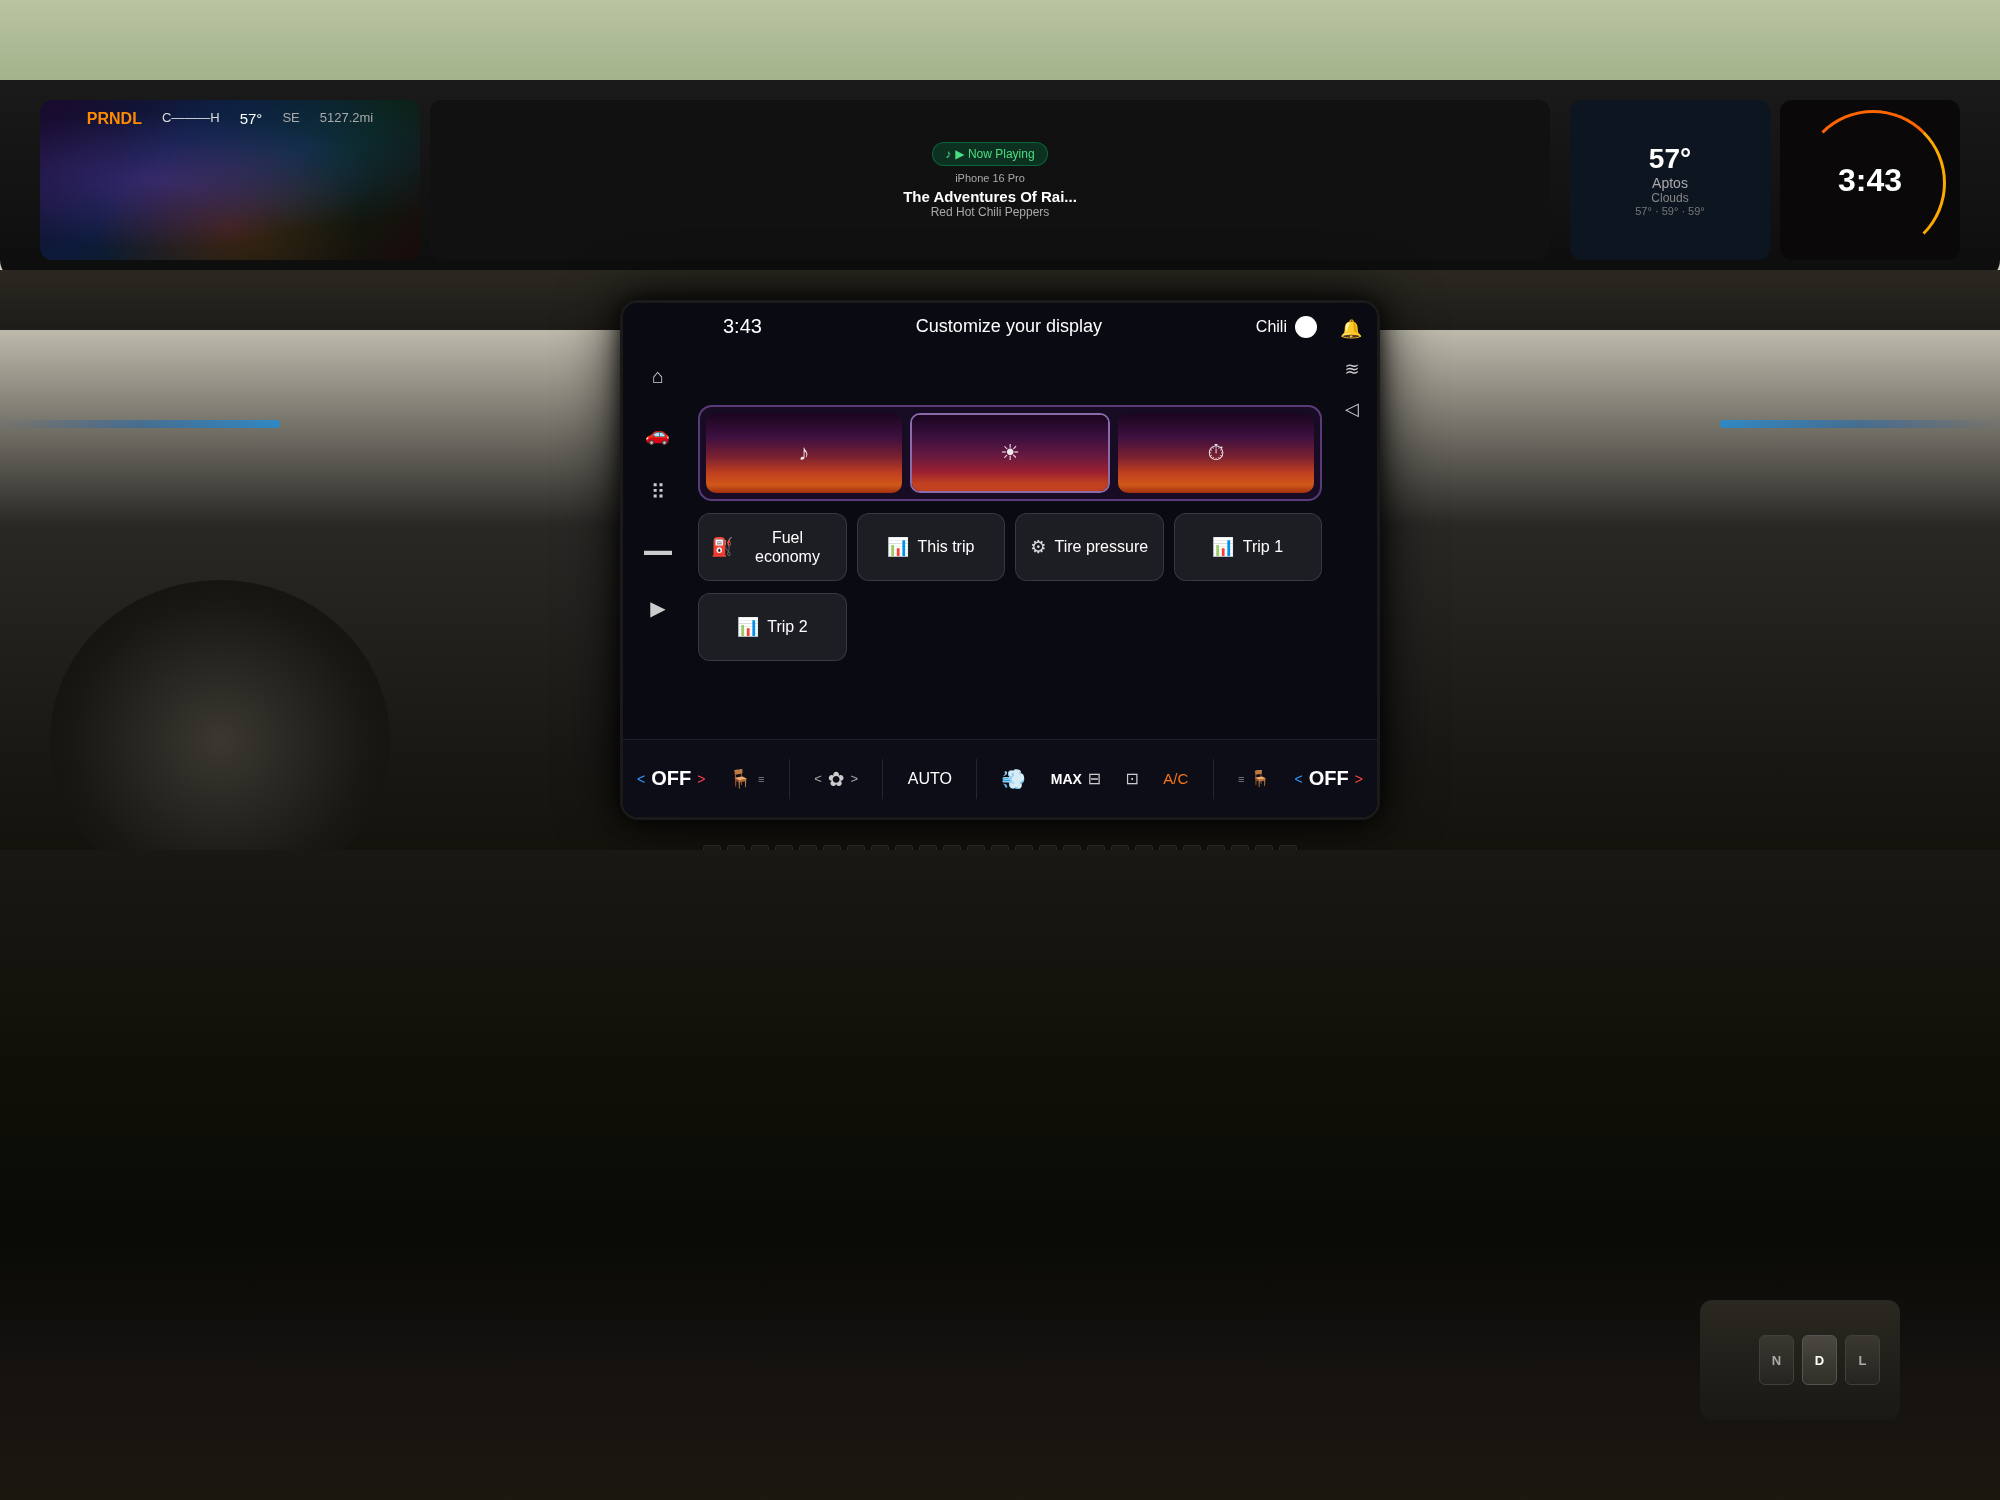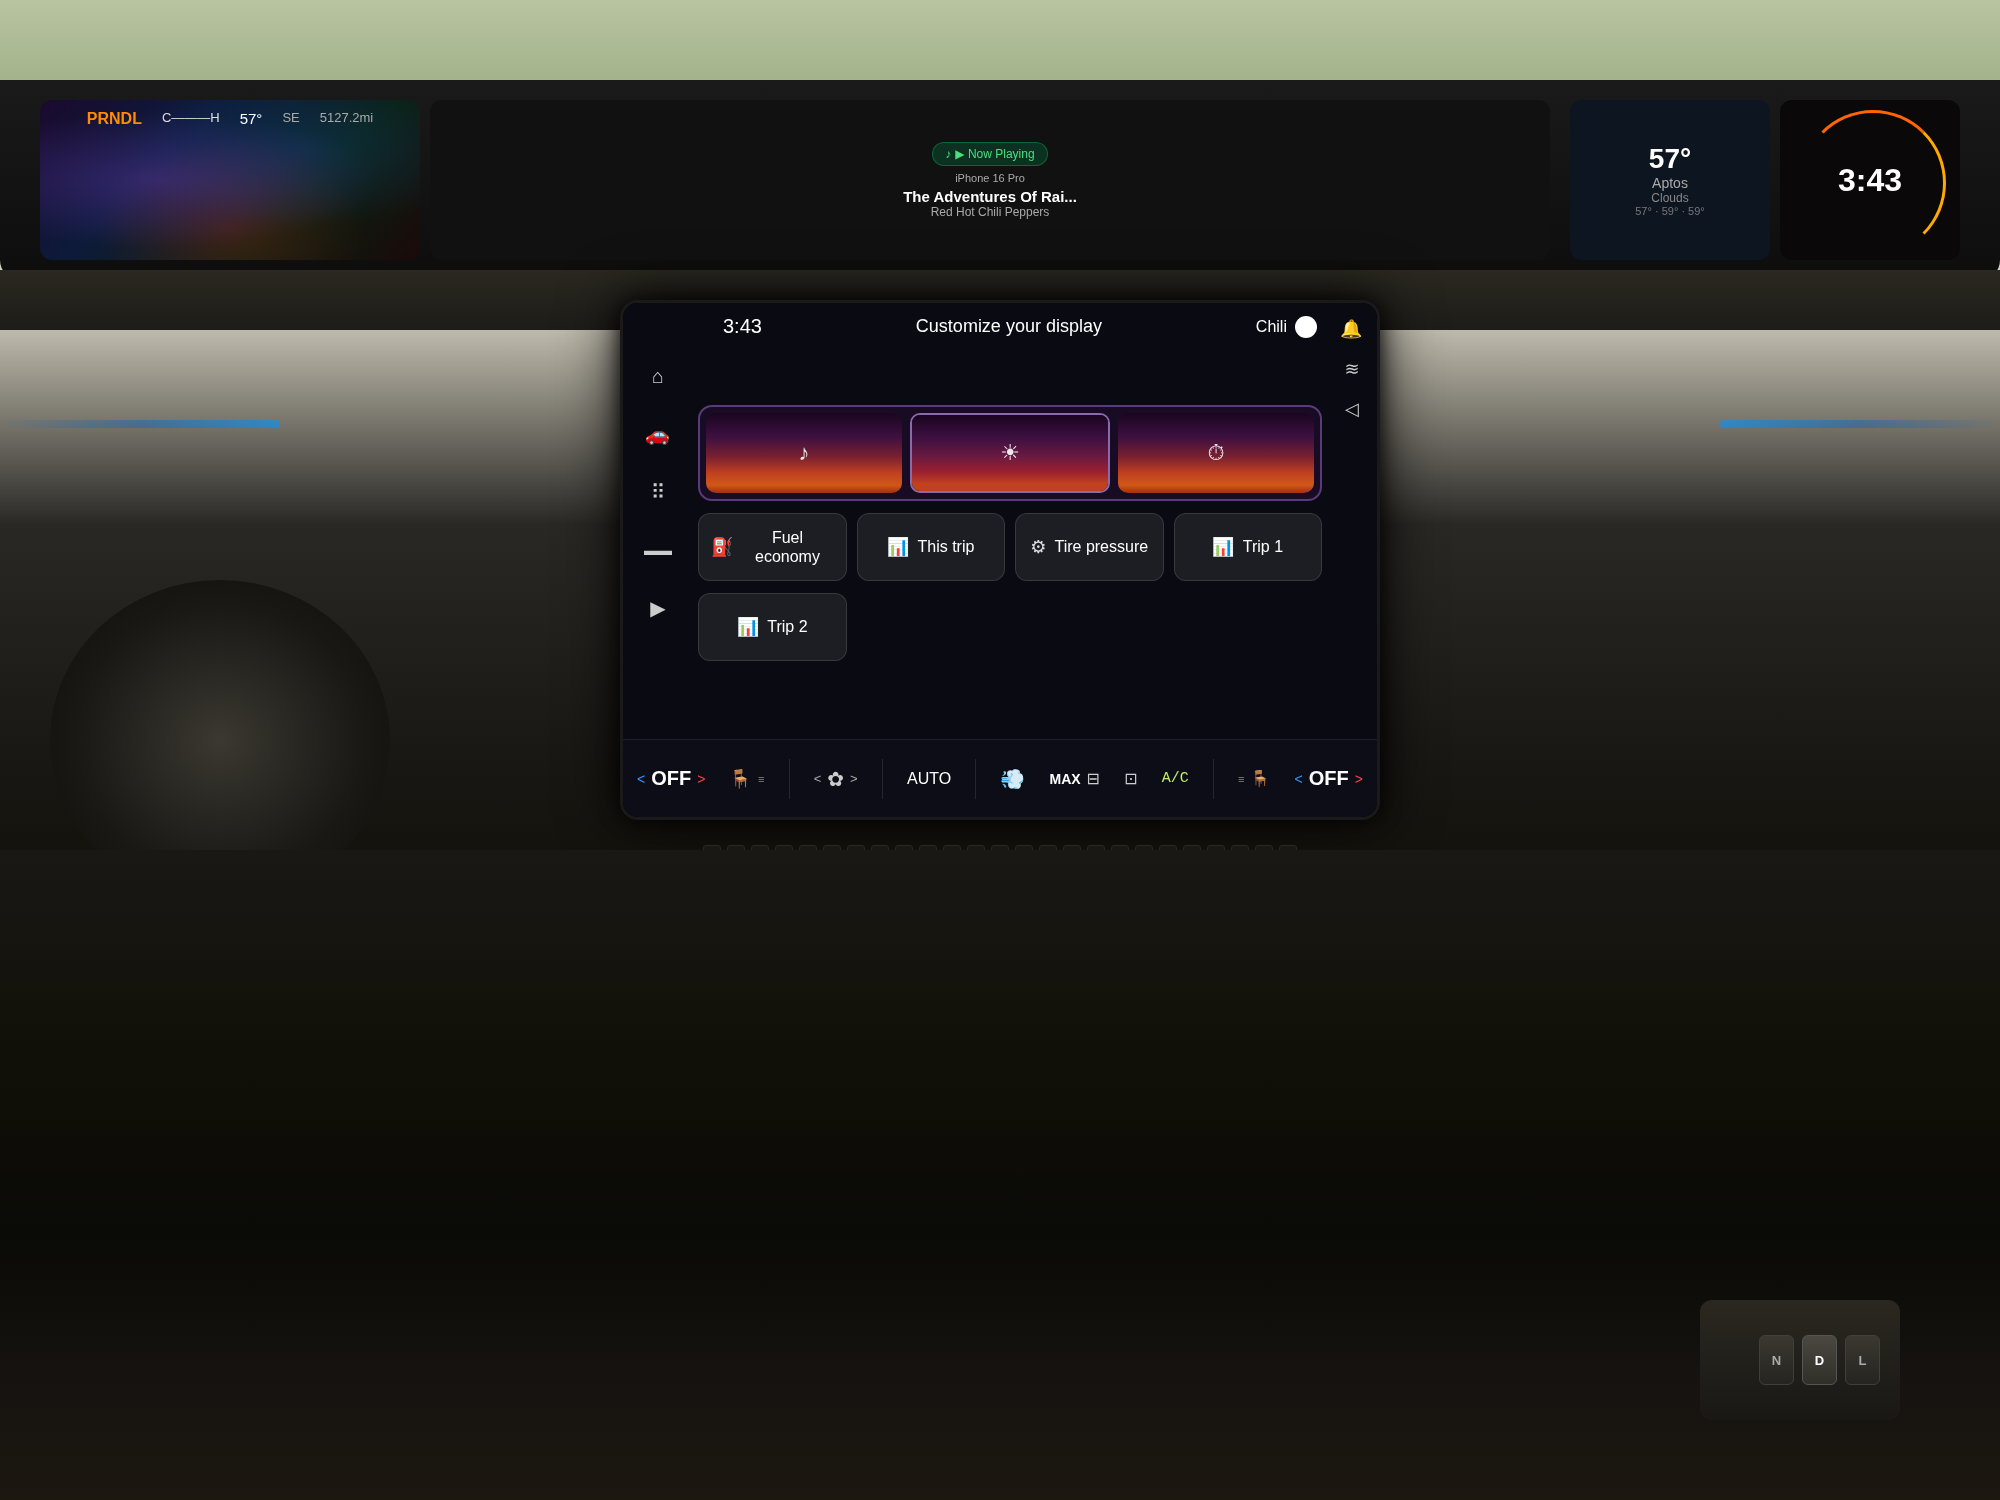--- a/index.html
+++ b/index.html
@@ -713,21 +713,21 @@
       <div class="hvac-section">
         <span style="color:#fff;font-size:14px;font-weight:bold;">MAX</span>
         <span style="font-size:16px;">⊟</span>
       </div>
 
       <div class="hvac-section">
         <span style="font-size:16px;">⊡</span>
       </div>
 
       <div class="hvac-section">
-        <span style="color:#bef264;font-size:15px;font-weight:500;font-family:Liberation Mono, monospace;">A/C</span>
+        <span style="color:#f97316;font-size:15px;font-weight:500;">A/C</span>
       </div>
 
       <div class="hvac-divider"></div>
 
       <div class="hvac-section">
         <span style="font-size:11px;color:#888;">≡</span>
         <span style="font-size:16px;">🪑</span>
       </div>
 
       <div class="hvac-section">

